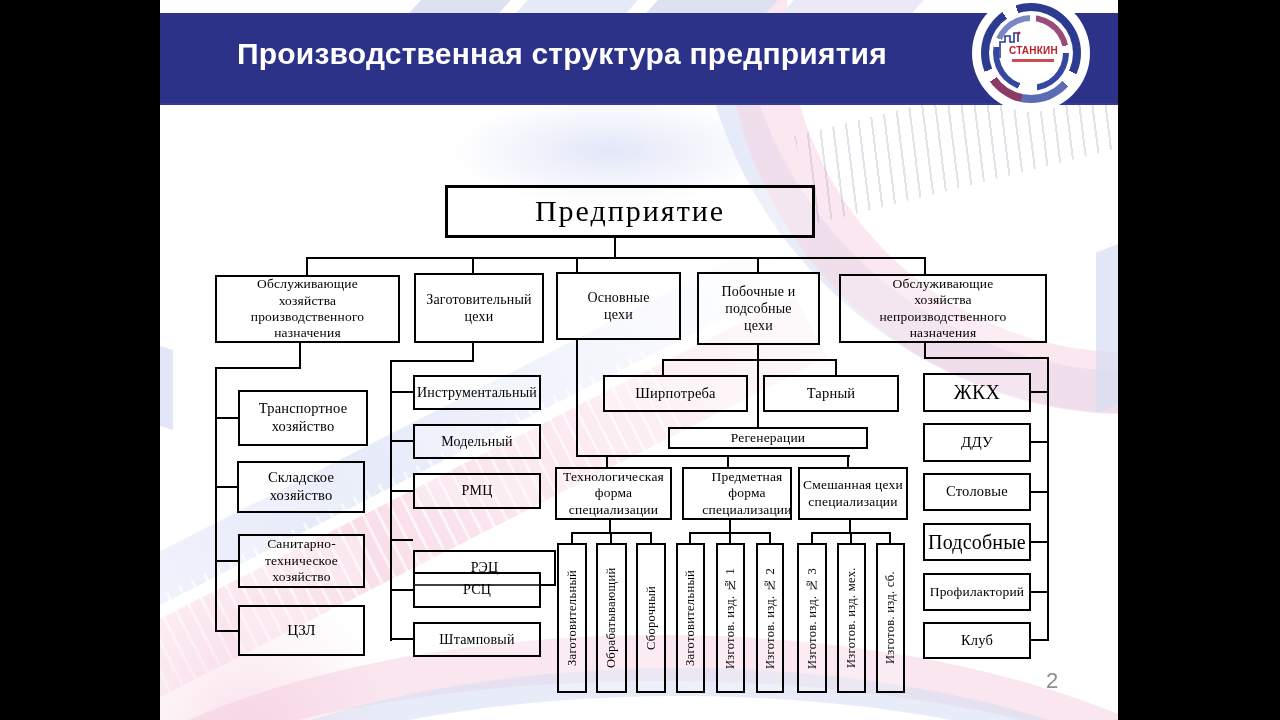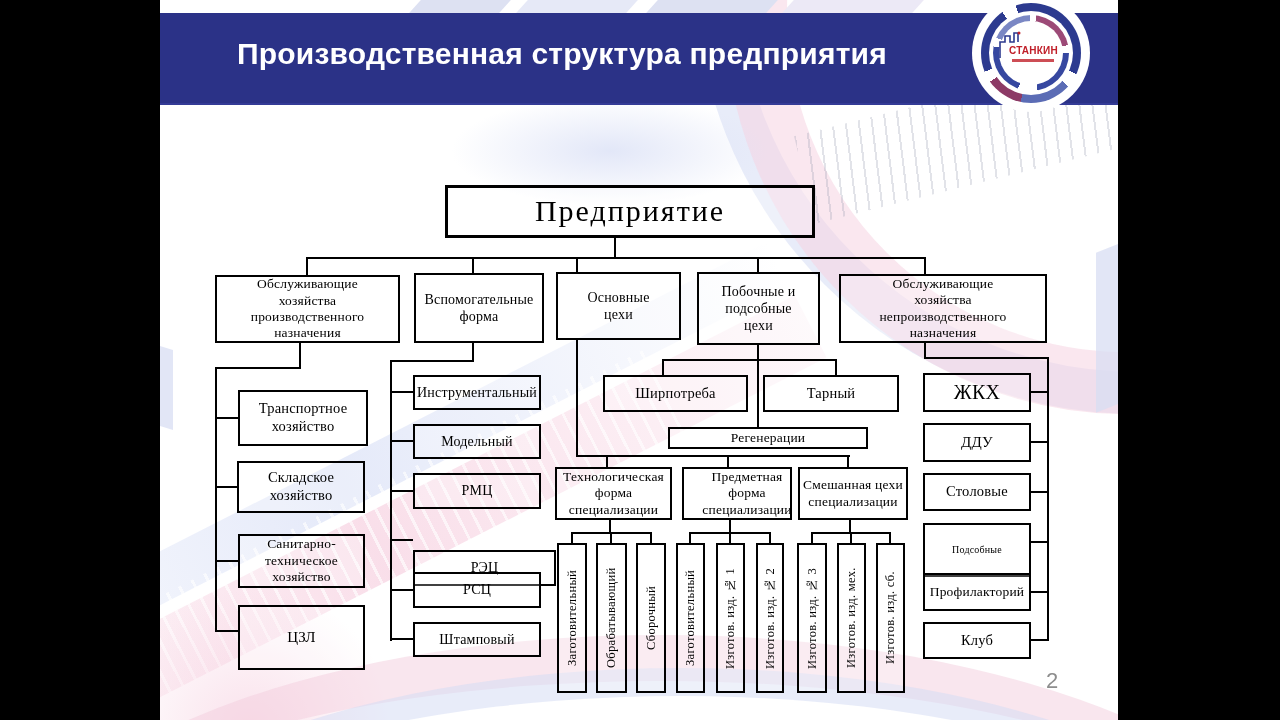--- a/index.html
+++ b/index.html
@@ -114,37 +114,37 @@
 
     <div class="ln v" style="left:454px;top:238px;height:19px;"></div>
     <div class="ln h" style="left:146px;top:257px;width:620px;"></div>
     <div class="ln v" style="left:146px;top:257px;height:19px;"></div>
     <div class="ln v" style="left:312px;top:257px;height:17px;"></div>
     <div class="ln v" style="left:416px;top:257px;height:16px;"></div>
     <div class="ln v" style="left:597px;top:257px;height:16px;"></div>
     <div class="ln v" style="left:764px;top:257px;height:18px;"></div>
 
     <div class="box" style="left:55px;top:275px;width:185px;height:68px;font-size:13.5px;padding:0 30px;">Обслуживающие хозяйства производственного назначения</div>
-    <div class="box" style="left:254px;top:273px;width:130px;height:70px;">Вспомогательные форма</div>
+    <div class="box" style="left:254px;top:273px;width:130px;height:70px;">Заготовительный цехи</div>
     <div class="box" style="left:396px;top:272px;width:125px;height:68px;padding:0 30px;">Основные цехи</div>
     <div class="box" style="left:537px;top:272px;width:123px;height:73px;padding:1px 14px;">Побочные и подсобные цехи</div>
     <div class="box" style="left:679px;top:274px;width:208px;height:69px;font-size:13.5px;padding:0 30px;">Обслуживающие хозяйства непроизводственного назначения</div>
 
     <div class="ln v" style="left:139px;top:343px;height:26px;"></div>
     <div class="ln h" style="left:55px;top:367px;width:86px;"></div>
     <div class="ln v" style="left:55px;top:367px;height:265px;"></div>
     <div class="ln h" style="left:55px;top:417px;width:23px;"></div>
     <div class="ln h" style="left:55px;top:486px;width:22px;"></div>
     <div class="ln h" style="left:55px;top:560px;width:23px;"></div>
     <div class="ln h" style="left:55px;top:630px;width:23px;"></div>
 
     <div class="box" style="left:78px;top:390px;width:130px;height:56px;font-size:14.5px;">Транспортное хозяйство</div>
     <div class="box" style="left:77px;top:461px;width:128px;height:52px;font-size:14.5px;padding:0 20px;">Складское хозяйство</div>
     <div class="box" style="left:78px;top:534px;width:127px;height:54px;font-size:13.5px;padding:0 17px;">Санитарно-техническое хозяйство</div>
-    <div class="box" style="left:78px;top:605px;width:127px;height:65px;font-size:15px;">ЦЗЛ</div>
+    <div class="box" style="left:78px;top:605px;width:127px;height:51px;font-size:15px;">ЦЗЛ</div>
 
     <div class="ln v" style="left:312px;top:343px;height:19px;"></div>
     <div class="ln h" style="left:230px;top:360px;width:84px;"></div>
     <div class="ln v" style="left:230px;top:360px;height:281px;"></div>
     <div class="ln h" style="left:230px;top:391px;width:23px;"></div>
     <div class="ln h" style="left:230px;top:440px;width:23px;"></div>
     <div class="ln h" style="left:230px;top:490px;width:23px;"></div>
     <div class="ln h" style="left:230px;top:539px;width:23px;"></div>
     <div class="ln h" style="left:230px;top:589px;width:23px;"></div>
     <div class="ln h" style="left:230px;top:638px;width:23px;"></div>
@@ -207,21 +207,21 @@
     <div class="ln h" style="left:871px;top:391px;width:17px;"></div>
     <div class="ln h" style="left:871px;top:441px;width:17px;"></div>
     <div class="ln h" style="left:871px;top:491px;width:17px;"></div>
     <div class="ln h" style="left:871px;top:541px;width:17px;"></div>
     <div class="ln h" style="left:871px;top:591px;width:17px;"></div>
     <div class="ln h" style="left:871px;top:639px;width:17px;"></div>
 
     <div class="box" style="left:763px;top:373px;width:108px;height:39px;font-size:20px;">ЖКХ</div>
     <div class="box" style="left:763px;top:423px;width:108px;height:39px;font-size:15px;">ДДУ</div>
     <div class="box" style="left:763px;top:473px;width:108px;height:38px;font-size:14.5px;">Столовые</div>
-    <div class="box" style="left:763px;top:523px;width:108px;height:54px;font-size:10px;">Подсобные</div>
+    <div class="box" style="left:763px;top:523px;width:108px;height:38px;font-size:20px;">Подсобные</div>
     <div class="box" style="left:763px;top:573px;width:108px;height:38px;font-size:13.5px;">Профилакторий</div>
     <div class="box" style="left:763px;top:622px;width:108px;height:37px;font-size:14.5px;">Клуб</div>
 
   </div>
 
   <div class="page-number">2</div>
 
  </div>
 </div>
 

